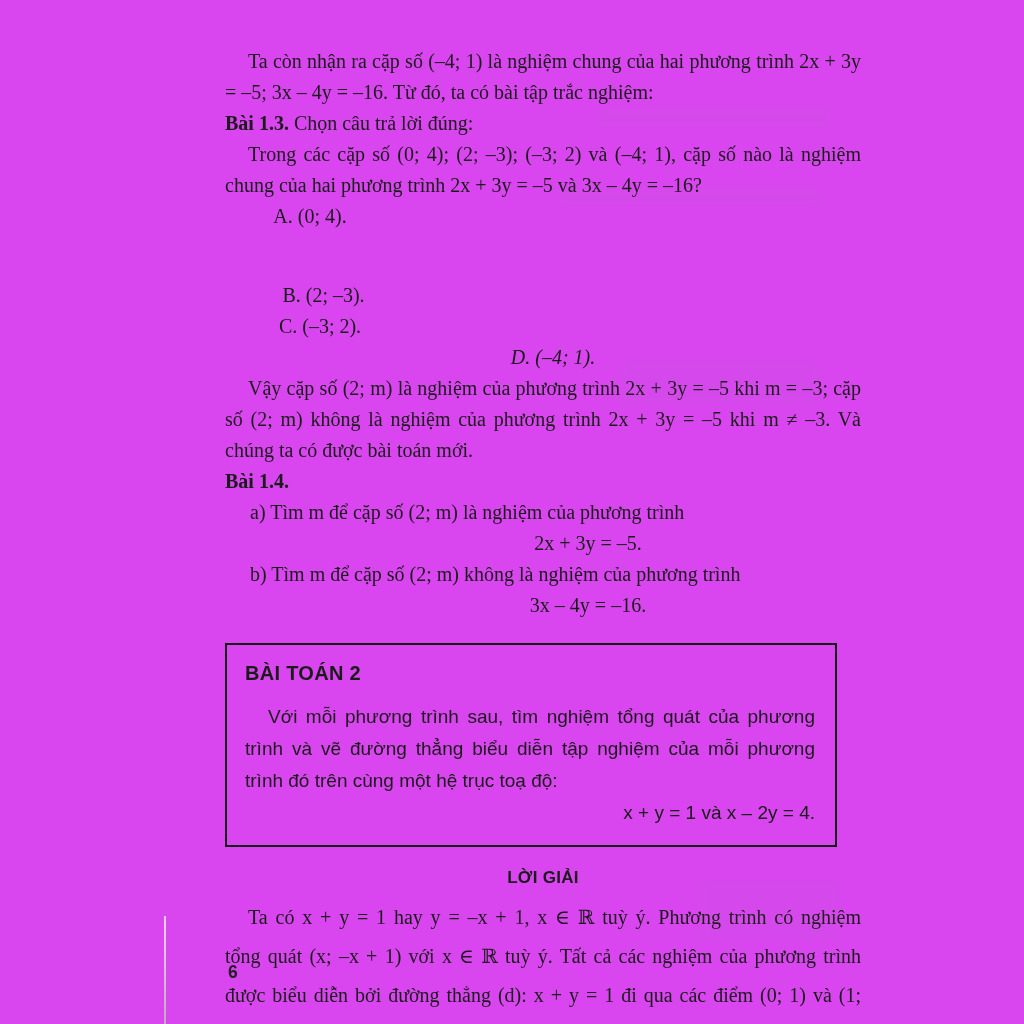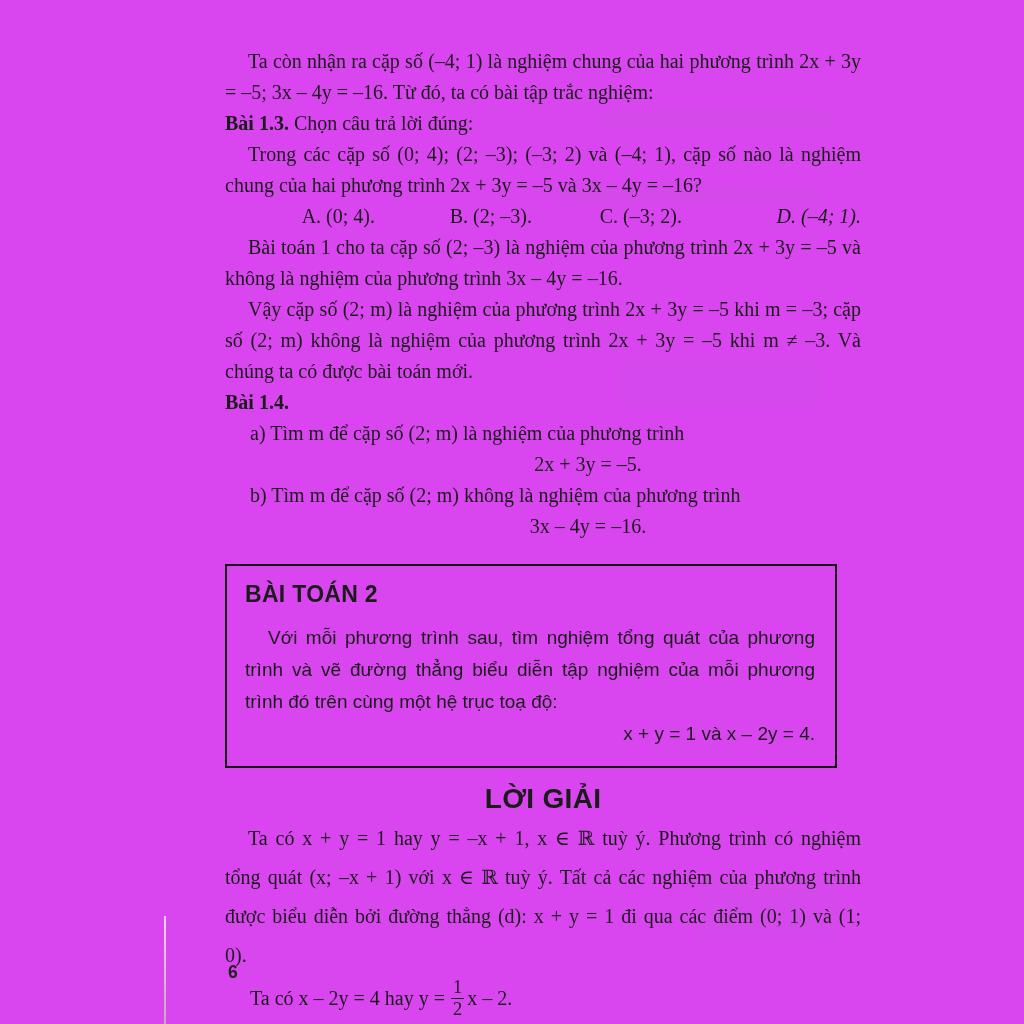--- a/index.html
+++ b/index.html
@@ -20,54 +20,55 @@
     font-size: 20px;
     line-height: 31px;
     text-align: justify;
   }
   .content p { margin: 0; }
   .ind { text-indent: 23px; }
   .b { font-weight: bold; }
   .options-row {
     display: flex;
     padding-left: 20px;
-    text-align: right;
+    text-align: center;
+    flex-direction: column;
   }
   .opt-a { width: 130px; }
-  .opt-b { width: 157px; }
+  .opt-b { width: 157px; margin-top: 48px; }
   .opt-c { width: 150px; }
   .opt-d { flex: 1; font-style: italic; }
   .sub-item { padding-left: 25px; text-align: left; }
   .eq-line { padding-left: 90px; text-align: center; }
   .problem-box {
     box-sizing: border-box;
     width: 612px;
     margin-top: 22px;
     border: 2.5px solid #151515;
     padding: 12px 20px 16px 18px;
     font-family: "Liberation Sans", "DejaVu Sans", sans-serif;
     font-size: 19px;
     line-height: 32px;
   }
   .box-title {
     font-weight: bold;
-    font-size: 23px;
+    font-size: 20px;
     letter-spacing: 0.3px;
     margin-bottom: 12px;
     text-align: left;
   }
   .box-text { text-align: justify; text-indent: 23px; }
   .box-eq { text-align: right; margin-top: 4px; }
   .solution-header {
     margin-top: 15px;
     margin-bottom: 5px;
     text-align: center;
     font-family: "Liberation Sans", "DejaVu Sans", sans-serif;
     font-weight: bold;
-    font-size: 28px;
+    font-size: 17px;
     letter-spacing: 0.3px;
   }
   .solution-para {
     line-height: 39px;
     word-spacing: 1.5px;
     text-indent: 23px;
   }
   .frac-line {
     margin-top: 14px;
     padding-left: 25px;
@@ -130,21 +131,20 @@
 
     <p class="ind">Trong các cặp số (0; 4); (2; –3); (–3; 2) và (–4; 1), cặp số nào là nghiệm chung của hai phương trình 2x + 3y = –5 và 3x – 4y = –16?</p>
 
     <p class="options-row">
       <span class="opt-a">A. (0; 4).</span>
       <span class="opt-b">B. (2; –3).</span>
       <span class="opt-c">C. (–3; 2).</span>
       <span class="opt-d">D. (–4; 1).</span>
     </p>
 
-    <p class="ind">Bài toán 1 cho ta cặp số (2; –3) là nghiệm của phương trình 2x + 3y = –5 và không là nghiệm của phương trình 3x – 4y = –16.</p>
 
     <p class="ind">Vậy cặp số (2; m) là nghiệm của phương trình 2x + 3y = –5 khi m = –3; cặp số (2; m) không là nghiệm của phương trình 2x + 3y = –5 khi m ≠ –3. Và chúng ta có được bài toán mới.</p>
 
     <p><span class="b">Bài 1.4.</span></p>
 
     <p class="sub-item">a) Tìm m để cặp số (2; m) là nghiệm của phương trình</p>
     <p class="eq-line">2x + 3y = –5.</p>
     <p class="sub-item">b) Tìm m để cặp số (2; m) không là nghiệm của phương trình</p>
     <p class="eq-line">3x – 4y = –16.</p>
 

